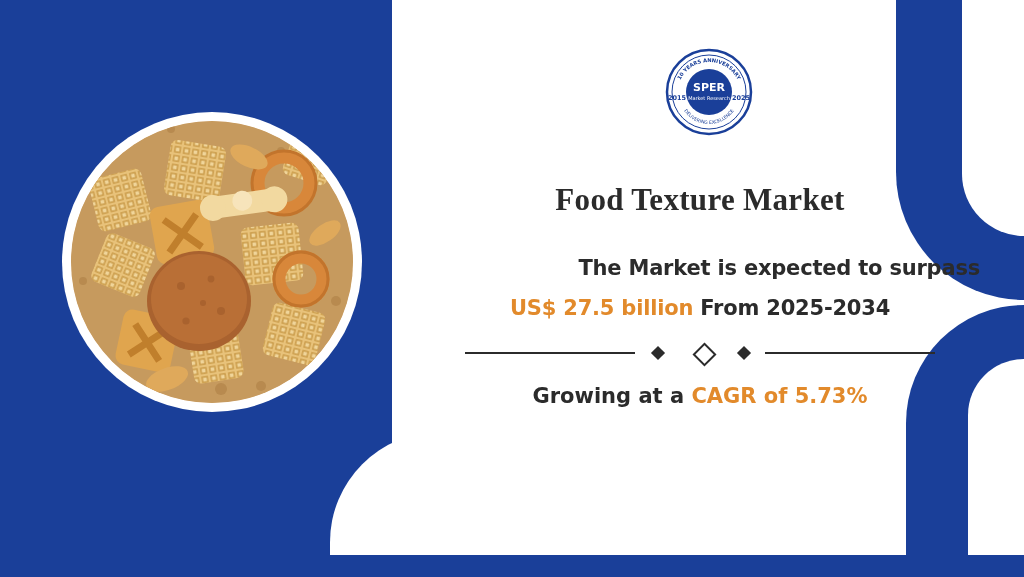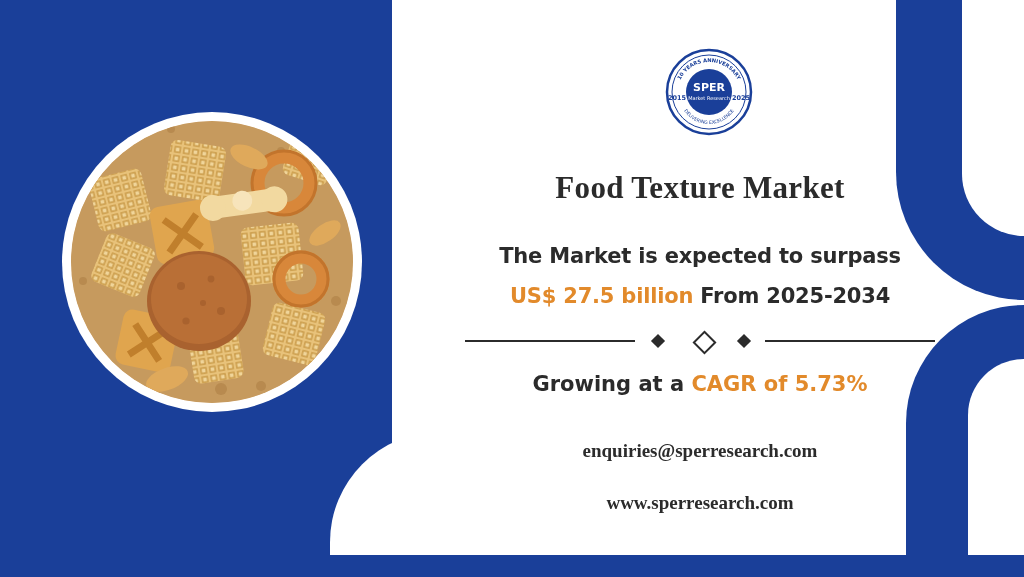--- a/index.html
+++ b/index.html
@@ -145,29 +145,30 @@
     width: 560px;
     z-index: 6;
     text-align: center;
   }
   .title {
     font-family: "Liberation Serif", serif;
     font-weight: bold;
     font-size: 31px;
     color: #2b2b2b;
     letter-spacing: 0.3px;
-    margin: 0 0 38px 0;
+    margin: 12px 0 38px 0;
   }
   .subline {
     font-family: "DejaVu Sans", sans-serif;
     font-weight: bold;
     font-size: 21px;
     color: #2b2b2b;
     margin: 0 0 14px 0;
     letter-spacing: -0.2px;
+    text-align: right;
   }
   .subline2 {
     font-family: "DejaVu Sans", sans-serif;
     font-weight: bold;
     font-size: 21px;
     color: #2b2b2b;
     margin: 16px;
     letter-spacing: -0.2px;
   }
   .accent { color: #e28a2b; }
@@ -371,18 +372,14 @@
       <div class="dia d2"></div>
       <div class="dia d3"></div>
       <div class="bar right"></div>
     </div>
 
     <p class="cagr">
       <span>Growing at a </span><span class="accent">CAGR of 5.73%</span>
     </p>
   </div>
 
-  <div class="contact">
-    <p class="email">enquiries@sperresearch.com</p>
-    <p class="website">www.sperresearch.com</p>
-  </div>
 
 </div>
 
 </body></html>

